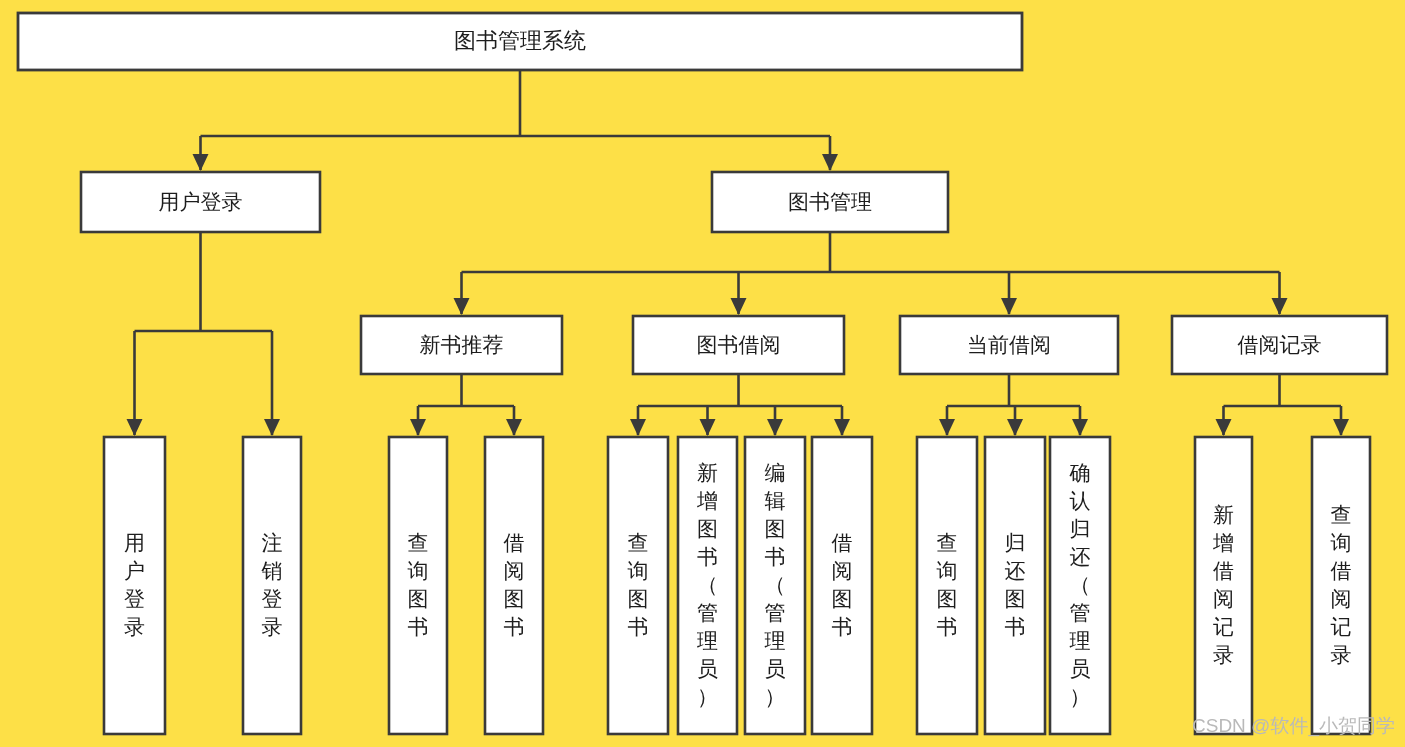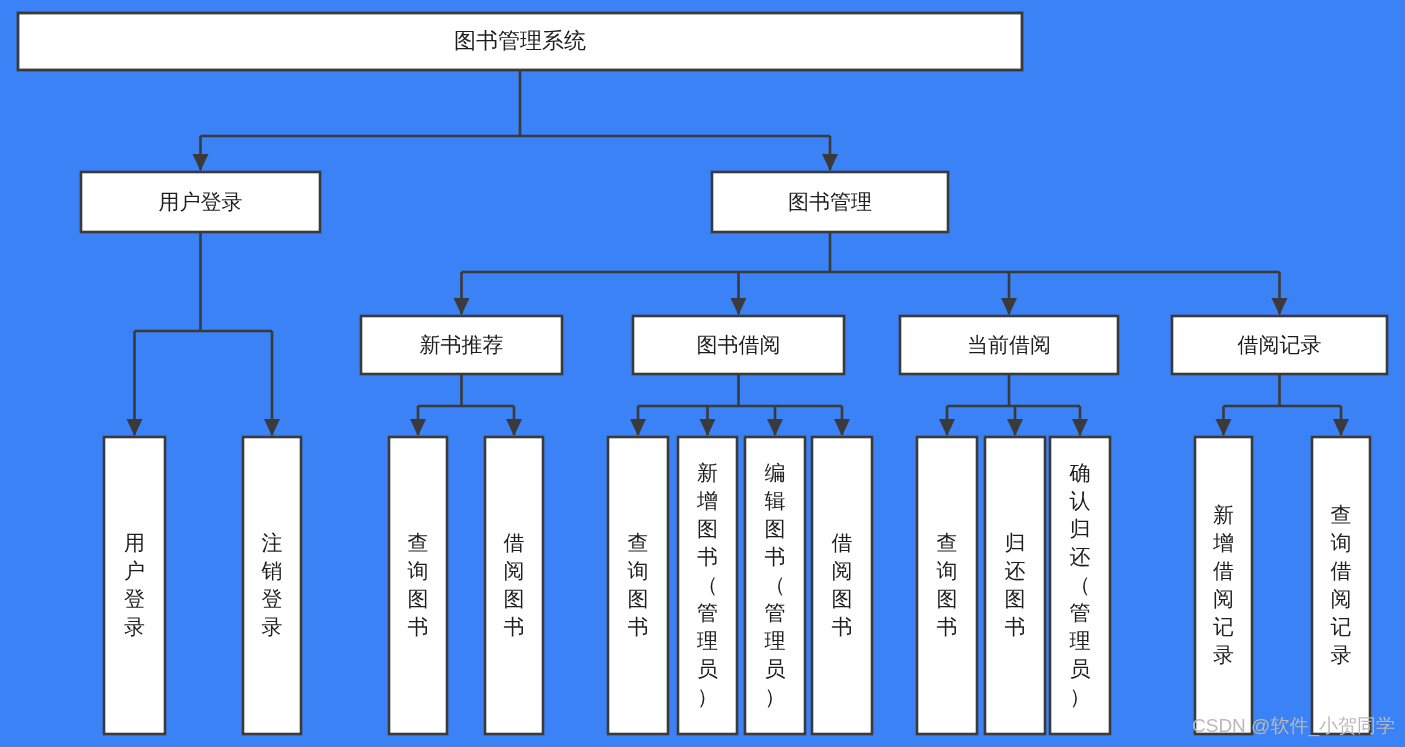--- a/index.html
+++ b/index.html
@@ -7,21 +7,21 @@
     padding: 0;
     background: #ffffff;
   }
   body {
     font-family: "Liberation Sans", "DejaVu Sans", sans-serif;
   }
   #diagram-root {
     position: relative;
     width: 1405px;
     height: 747px;
-    background: #3b82f6;
+    background: #fde047;
     overflow: hidden;
   }
   svg.diagram-canvas {
     position: absolute;
     left: 0;
     top: 0;
     width: 1405px;
     height: 747px;
     display: block;
   }

